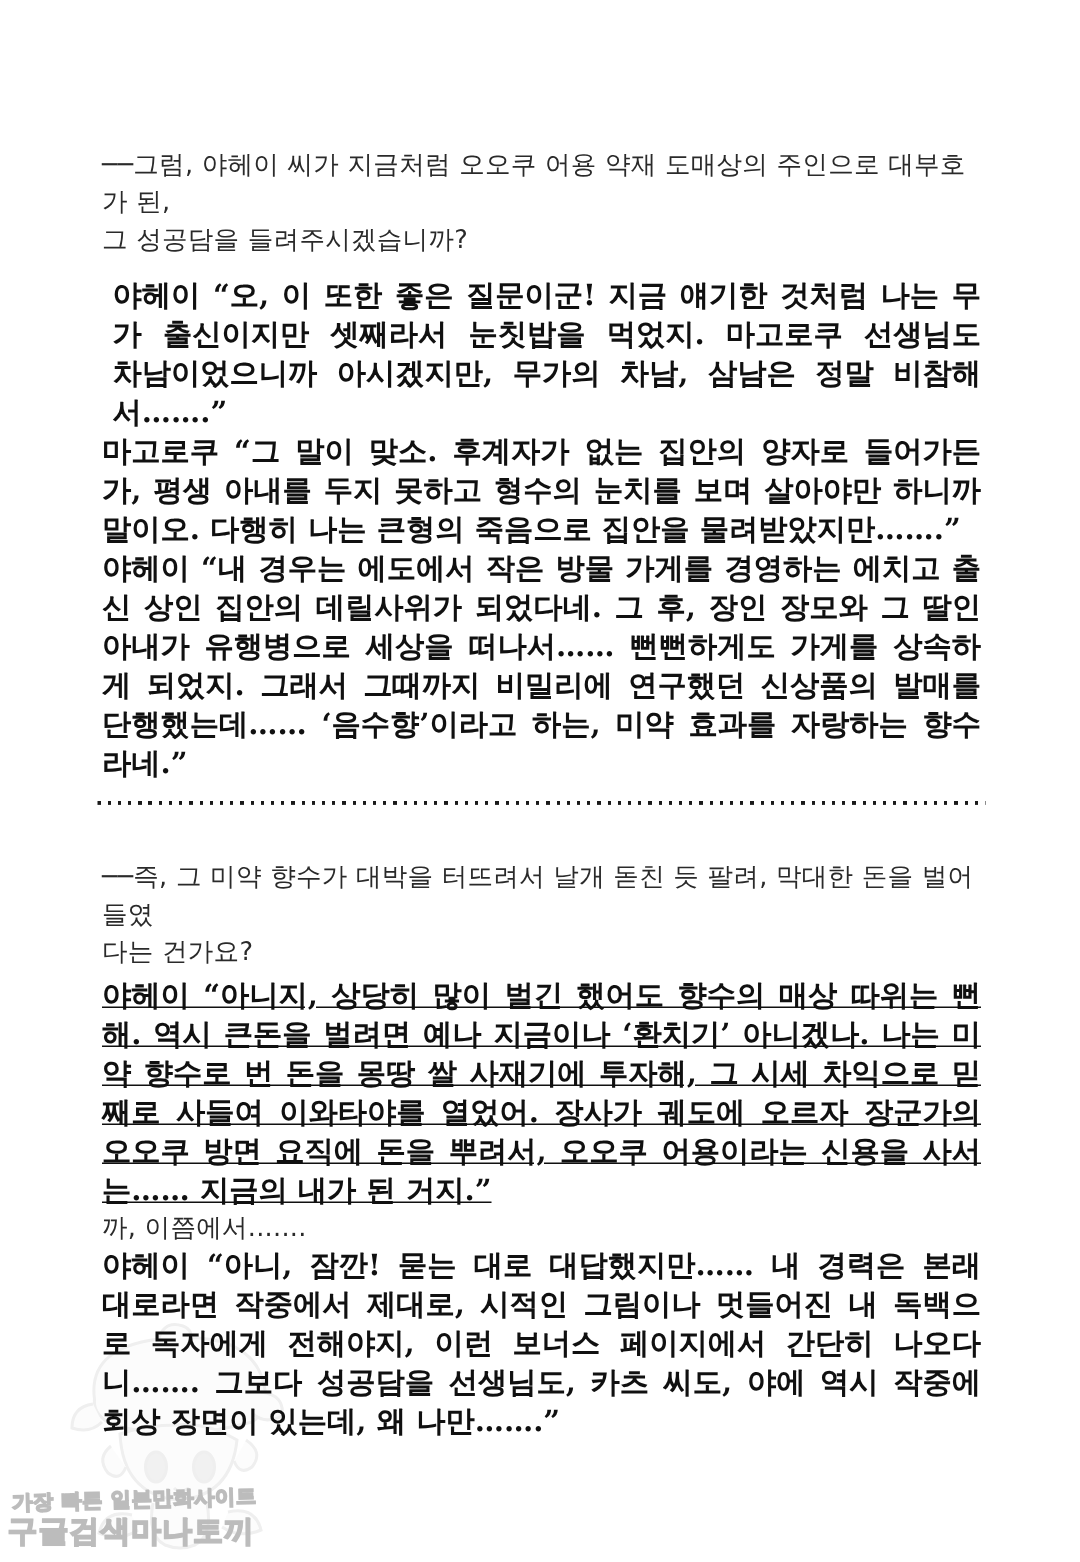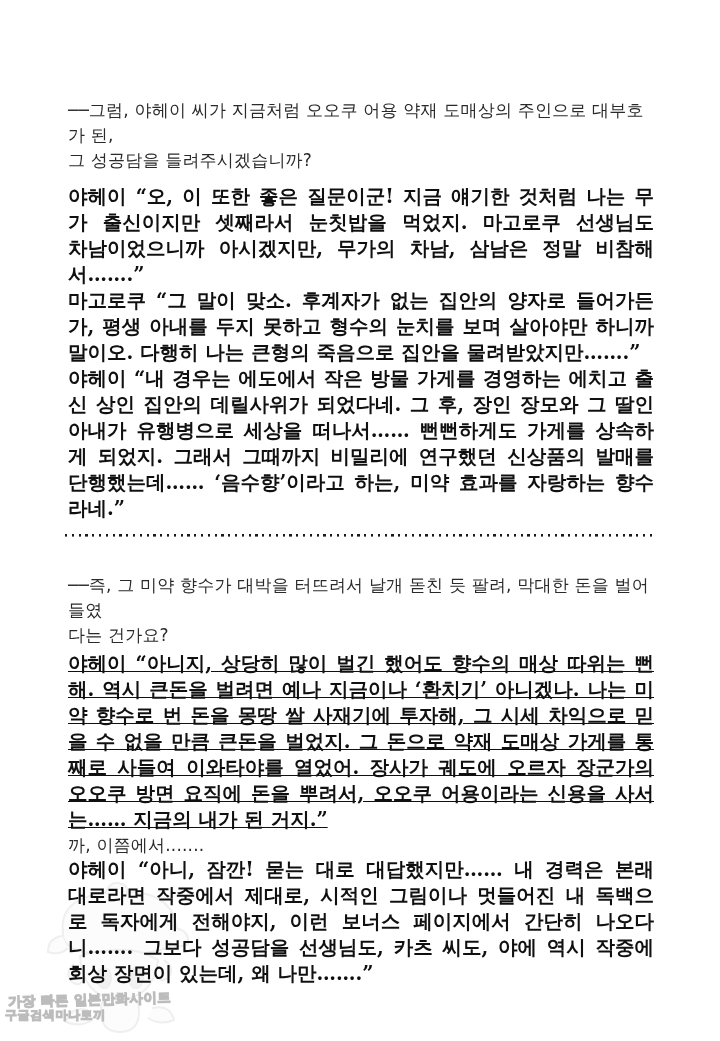--- a/index.html
+++ b/index.html
@@ -41,21 +41,21 @@
   .ln { display: block; }
   .dialogue .ln {
     text-align: justify;
     text-align-last: justify;
   }
   .dialogue .ln.last {
     text-align: left;
     text-align-last: left;
   }
   .p0 { margin-top: 98px; }
-  .p1 { margin-top: 11px; }
+  .p1 { margin-top: 11px; margin-left: 7px; }
   .sep {
     height: 3px;
     width: 592px;
     margin: 12px 0 0 -3px;
     background-image: repeating-linear-gradient(
       to right, #1a1a1a 0 2.2px, transparent 2.2px 6.8px);
     background-position: 0 0;
     background-size: 100% 2.6px;
     background-repeat: no-repeat;
   }
@@ -78,21 +78,21 @@
     position: absolute;
     font-family: "DejaVu Sans", sans-serif;
     font-weight: 800;
     color: #fdfdfd;
     -webkit-text-stroke: 1.1px #bcbcbc;
     text-shadow: 0 0 1px #d9d9d9;
     white-space: nowrap;
     z-index: 3;
   }
   .wm-line1 { left: 8px;  top: 119px; font-size: 13.5px; letter-spacing: 0.4px; transform: rotate(-1.5deg); }
-  .wm-line2 { left: 5px;  top: 135px; font-size: 12px;   letter-spacing: 0.6px; }
+  .wm-line2 { left: 5px;  top: 135px; font-size: 20px;   letter-spacing: 0.6px; }
 </style>
 </head>
 <body>
 
 <div class="page">
 
   <div class="watermark">
     <svg class="mascot" width="220" height="160" viewBox="0 0 220 160" fill="none" xmlns="http://www.w3.org/2000/svg">
       <g stroke="#e2e2e2" stroke-width="2" fill="#fbfbfb">
 
@@ -155,21 +155,20 @@
 
     <p class="interviewer p4">
       <span class="ln">──즉, 그 미약 향수가 대박을 터뜨려서 날개 돋친 듯 팔려, 막대한 돈을 벌어들였</span>
       <span class="ln">다는 건가요?</span>
     </p>
 
     <p class="dialogue p5">
       <span class="ln">야헤이 “아니지, 상당히 많이 벌긴 했어도 향수의 매상 따위는 뻔</span>
       <span class="ln">해. 역시 큰돈을 벌려면 예나 지금이나 ‘환치기’ 아니겠나. 나는 미</span>
       <span class="ln">약 향수로 번 돈을 몽땅 쌀 사재기에 투자해, 그 시세 차익으로 믿</span>
-      <span class="ln">을 수 없을 만큼 큰돈을 벌었지. 그 돈으로 약재 도매상 가게를 통</span>
       <span class="ln">째로 사들여 이와타야를 열었어. 장사가 궤도에 오르자 장군가의</span>
       <span class="ln">오오쿠 방면 요직에 돈을 뿌려서, 오오쿠 어용이라는 신용을 사서</span>
       <span class="ln last">는…… 지금의 내가 된 거지.”</span>
     </p>
 
     <p class="interviewer p6">
       <span class="ln">까, 이쯤에서.......</span>
     </p>
 
     <p class="dialogue p7">

